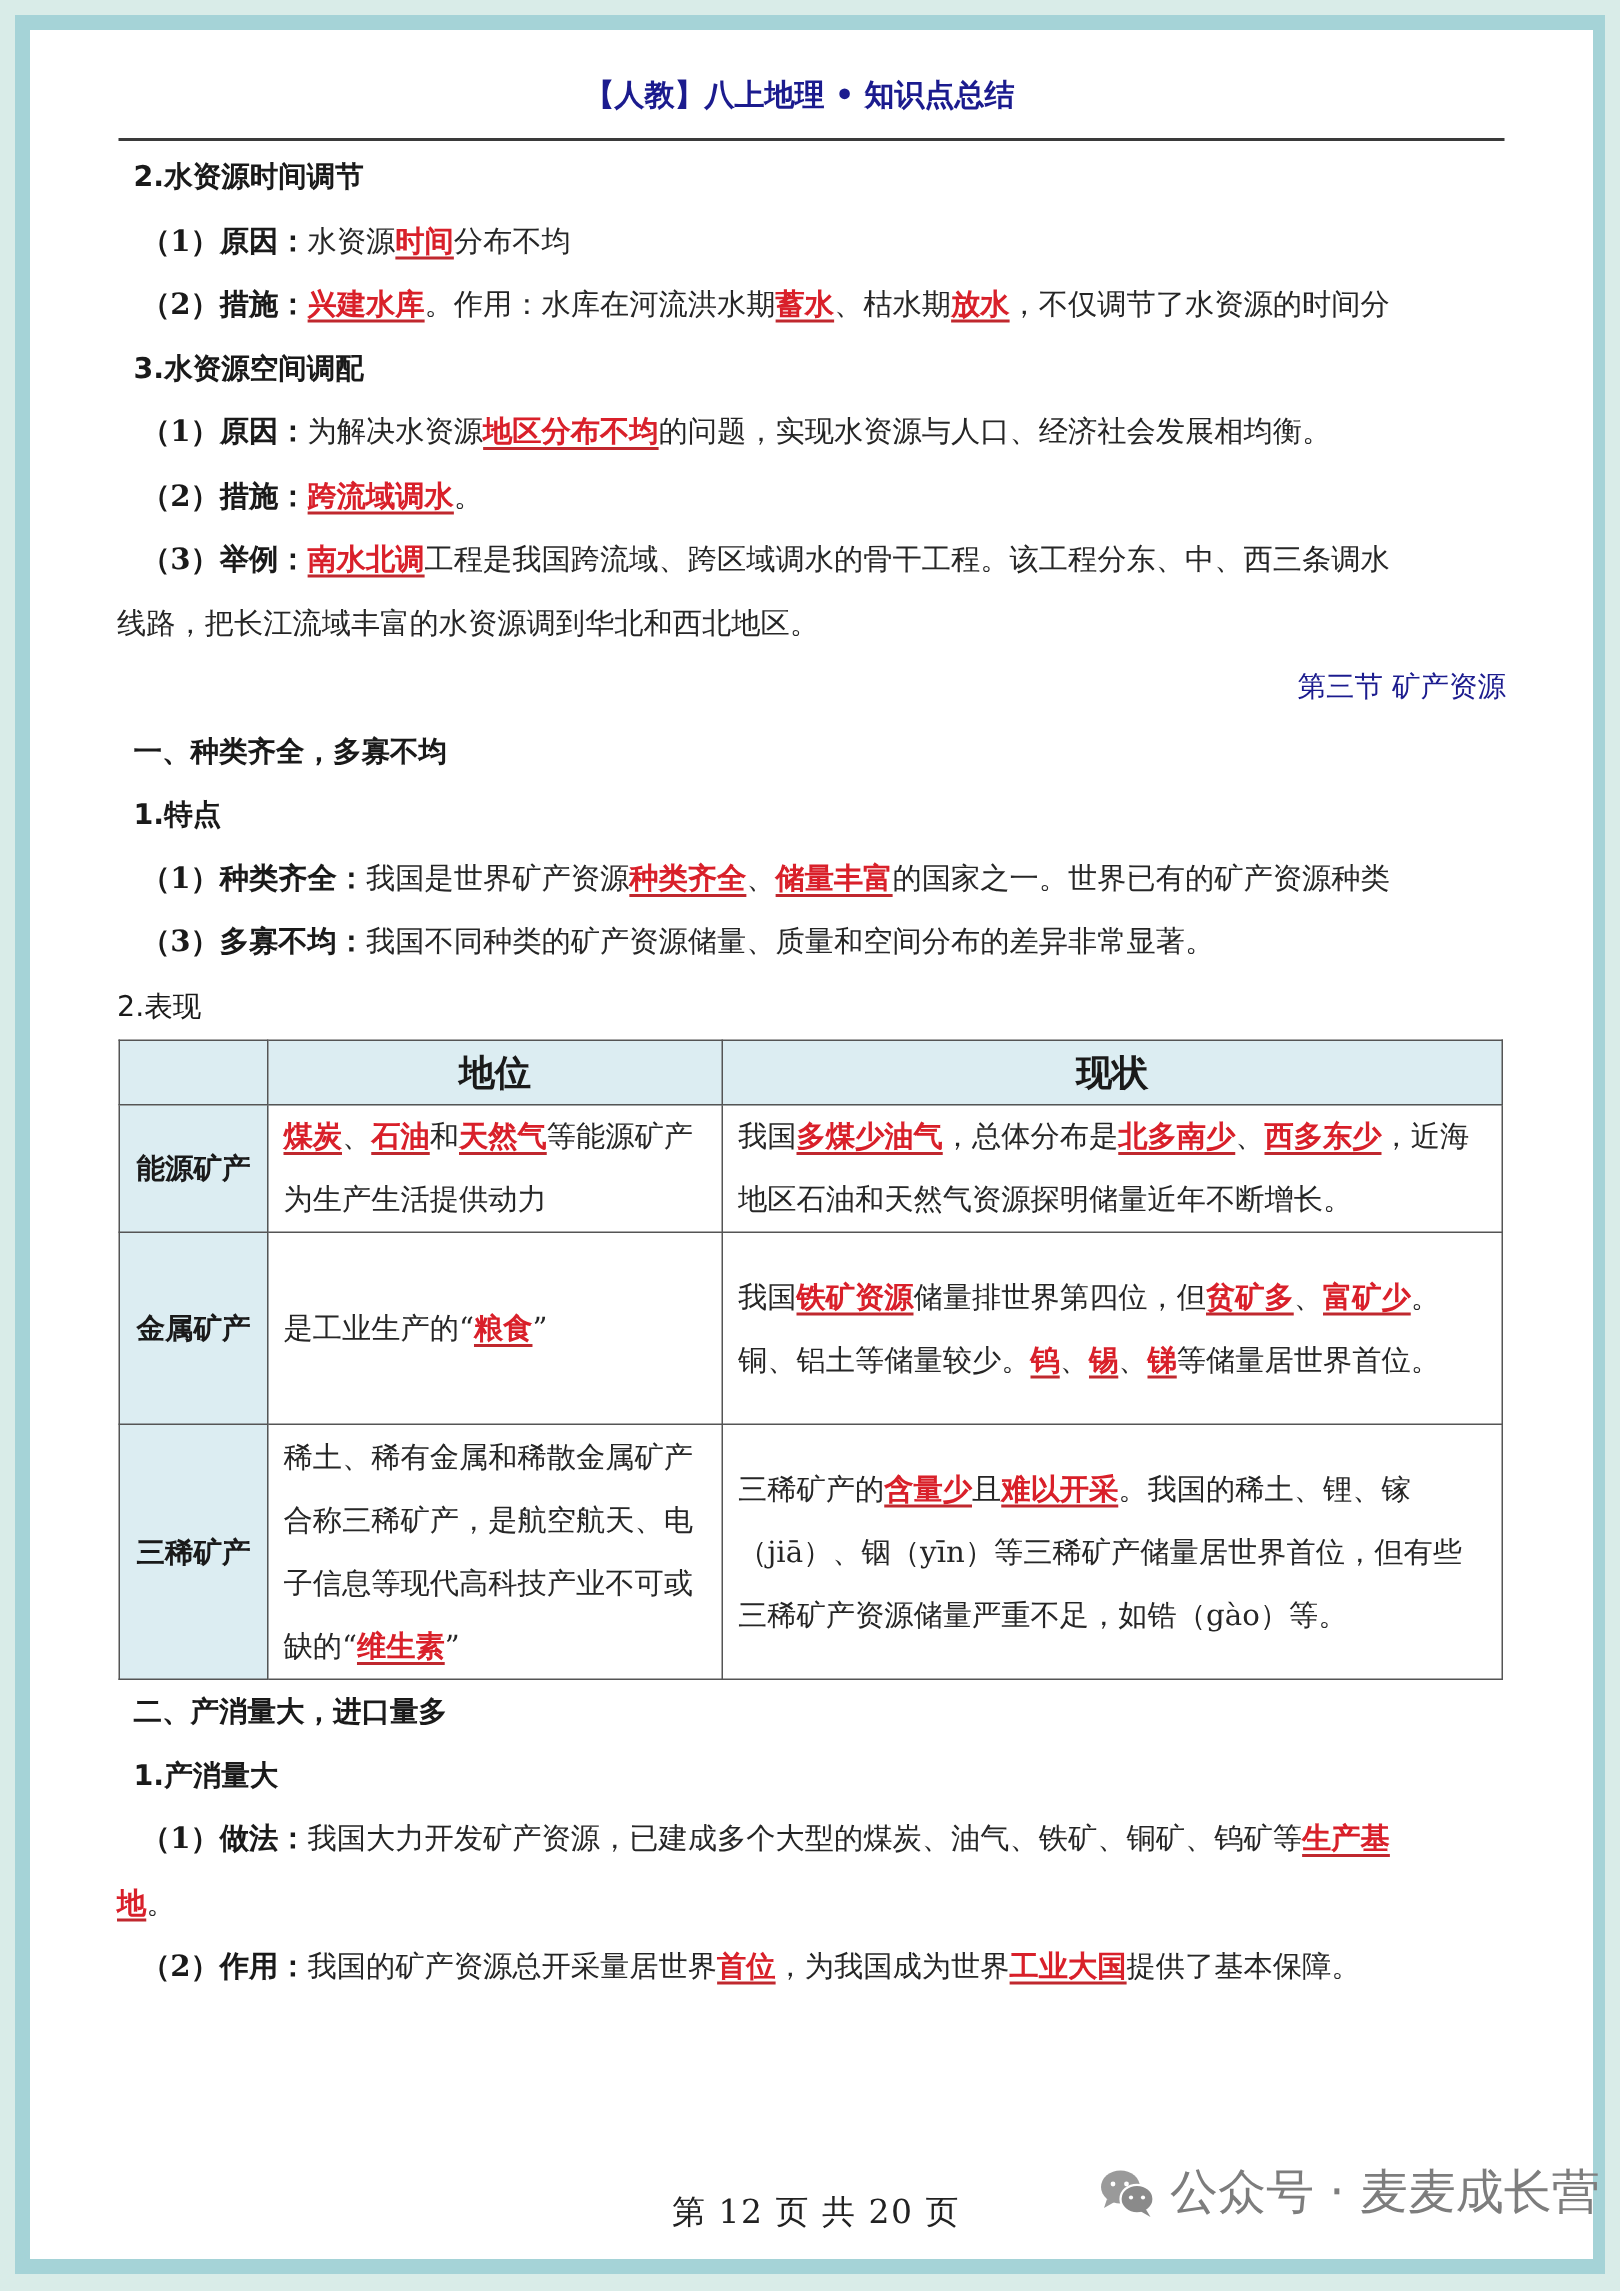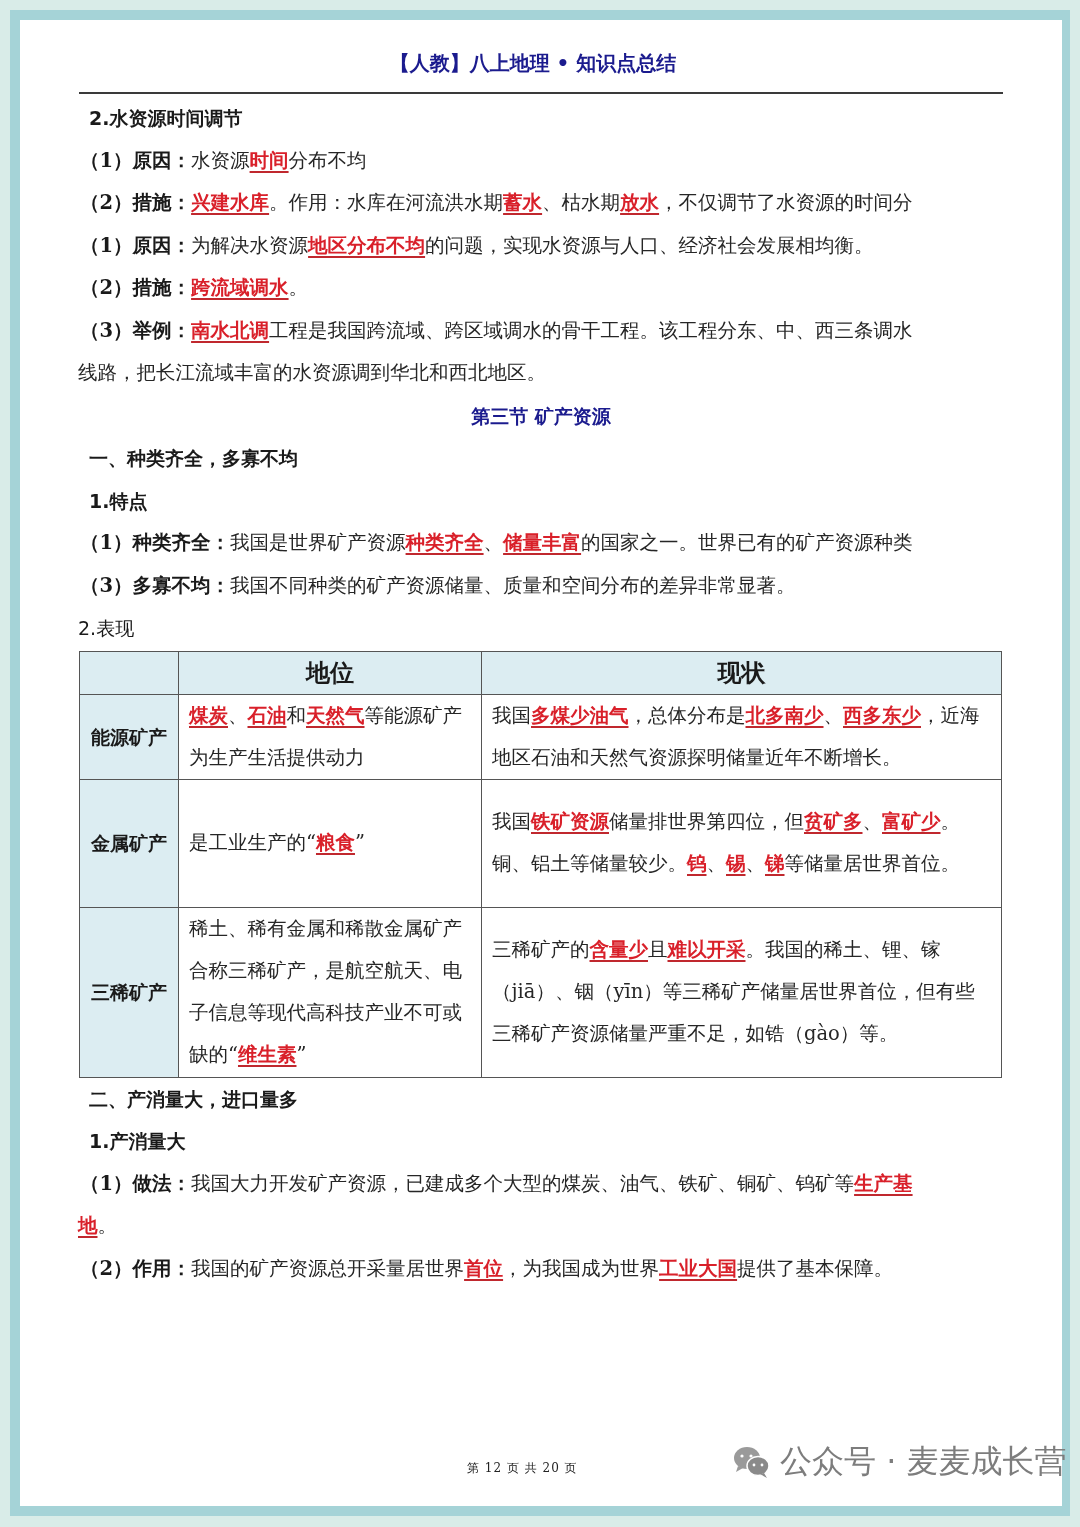--- a/index.html
+++ b/index.html
@@ -45,35 +45,35 @@
     font-size: 19.5px;
   }
   .line {
     height: 42.5px;
     line-height: 42.5px;
     white-space: nowrap;
     overflow: visible;
   }
   .h2 { font-family: "DejaVu Sans", "Liberation Sans", sans-serif; font-weight: bold; font-size: 19px; color: #1a1a1a; margin-left: 11px; }
   .plain-h { font-family: "DejaVu Sans", "Liberation Sans", sans-serif; font-size: 19px; color: #1a1a1a; }
-  .indent { padding-left: 2px; }
+  .indent { padding-left: 2px; margin-left: 14px; }
   .lbl { font-weight: bold; color: #1a1a1a; }
   .key {
     color: #d9202a;
     font-weight: bold;
     text-decoration: underline;
     text-decoration-color: #c0282e;
     text-underline-offset: 4px;
     text-decoration-thickness: 2px;
   }
   .section-title {
-    text-align: center;
+    text-align: right;
     color: #1b1b8e;
     font-family: "DejaVu Sans", "Liberation Sans", sans-serif;
-    font-weight: bold;
+    font-weight: normal;
     font-size: 19px;
   }
   table.mineral {
     border-collapse: collapse;
     width: 923px;
     margin: 1px 0 0 1px;
     font-size: 19.5px;
   }
   table.mineral td, table.mineral th {
     border: 1.5px solid #555;
@@ -98,24 +98,23 @@
     text-align: center;
     width: 86px;
     color: #1a1a1a;
     padding: 0 6px;
     margin-top: 48px;
   }
   td.c-role { width: 282px; }
   .footer-page {
     position: absolute;
     left: 428px; top: 1440px;
-    font-size: 12px;
+    font-size: 22px;
     color: #222;
     letter-spacing: 1px;
-    margin-left: 19px;
   }
   .watermark {
     position: absolute;
     left: 732px; top: 1440px;
     display: flex; align-items: center;
     color: #7d7d7d;
     font-family: "DejaVu Sans", "Liberation Sans", sans-serif;
     font-size: 32px;
   }
   .wm-icon { width: 40px; height: 34px; margin-right: 8px; }
@@ -132,20 +131,21 @@
   <div class="content">
 
     <div class="line h2">2.水资源时间调节</div>
     <div class="line indent">
       <span class="lbl">（1）原因：</span><span>水资源</span><span class="key">时间</span><span>分布不均</span>
     </div>
     <div class="line indent">
       <span class="lbl">（2）措施：</span><span class="key">兴建水库</span><span>。作用：水库在河流洪水期</span><span class="key">蓄水</span><span>、枯水期</span><span class="key">放水</span><span>，不仅调节了水资源的时间分</span>
     </div>
 
+    <div class="line h2">3.水资源空间调配</div>
     <div class="line indent">
       <span class="lbl">（1）原因：</span><span>为解决水资源</span><span class="key">地区分布不均</span><span>的问题，实现水资源与人口、经济社会发展相均衡。</span>
     </div>
     <div class="line indent">
       <span class="lbl">（2）措施：</span><span class="key">跨流域调水</span><span>。</span>
     </div>
     <div class="line indent">
       <span class="lbl">（3）举例：</span><span class="key">南水北调</span><span>工程是我国跨流域、跨区域调水的骨干工程。该工程分东、中、西三条调水</span>
     </div>
     <div class="line">线路，把长江流域丰富的水资源调到华北和西北地区。</div>

